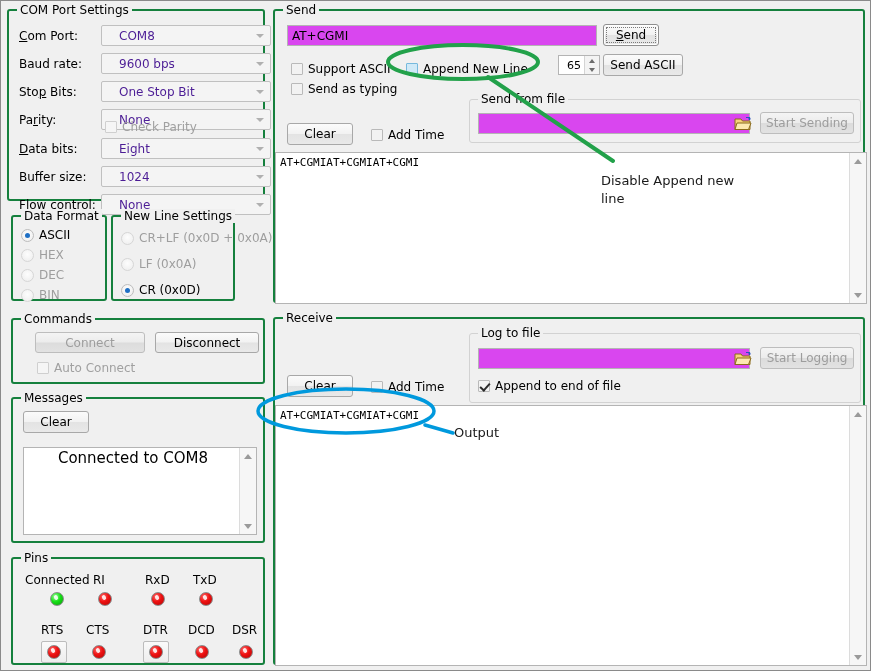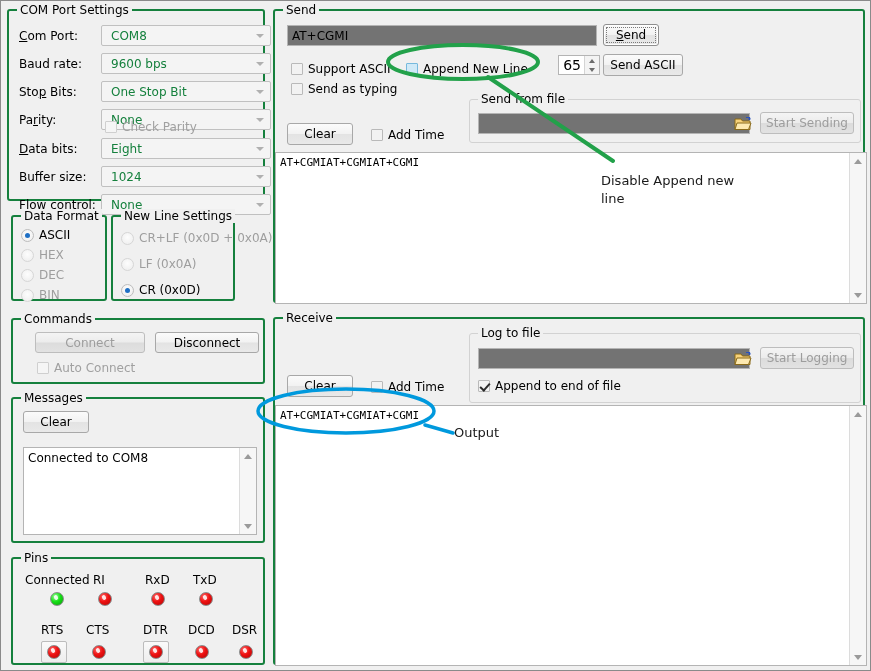--- a/index.html
+++ b/index.html
@@ -56,42 +56,42 @@
   
   .combo {
     position: absolute;
     box-sizing: border-box;
     background: #f4f4f4;
     border: 1px solid #c0c0c0;
     border-radius: 2px;
     height: 21px;
     display: flex;
     align-items: center;
-    padding-left: 9px;
-    font-size: 12px;
-    color: #15803d;
+    padding-left: 17px;
+    font-size: 12px;
+    color: #4c1d95;
     white-space: nowrap;
     overflow: hidden;
   }
   .combo .arrow {
     position: absolute;
     right: 6px;
     top: 50%;
     margin-top: -2px;
     width: 0; height: 0;
     border-left: 4px solid transparent;
     border-right: 4px solid transparent;
     border-top: 4px solid #b0b0b0;
   }
 
   
   .tinput {
     position: absolute;
     box-sizing: border-box;
-    background: #737373;
+    background: #d946ef;
     border: 1px solid #b4b4b4;
     height: 21px;
     display: flex;
     align-items: center;
     padding-left: 4px;
     font-size: 12px;
     color: #000;
     overflow: hidden;
     white-space: nowrap;
   }
@@ -201,21 +201,21 @@
     border: 1px solid #b4b4b4;
     height: 20px;
     display: flex;
     align-items: center;
     overflow: hidden;
   }
   .spin .val {
     flex: 1 1 auto;
     text-align: right;
     padding-right: 3px;
-    font-size: 14px;
+    font-size: 11px;
     color: #000;
   }
   .spin .arrows {
     width: 14px;
     height: 100%;
     flex: 0 0 auto;
     display: flex;
     flex-direction: column;
     border-left: 1px solid #d4d4d4;
     background: #f3f3f3;
@@ -249,21 +249,22 @@
     left: 4px; top: 3px; right: 18px;
     font-family: "DejaVu Sans Mono", "Liberation Mono", monospace;
     font-size: 11px;
     color: #000;
     white-space: pre-wrap;
     word-break: break-all;
     line-height: 14px;
   }
   .tarea .content.prop {
     font-family: "DejaVu Sans", "Liberation Sans", sans-serif;
-    font-size: 12px;
+    font-size: 15px;
+    text-align: center;
   }
   .sbar {
     position: absolute;
     right: 0; top: 0; bottom: 0;
     width: 16px;
     background: #f6f6f6;
     border-left: 1px solid #dcdcdc;
   }
   .sbar .ar {
     position: absolute;

